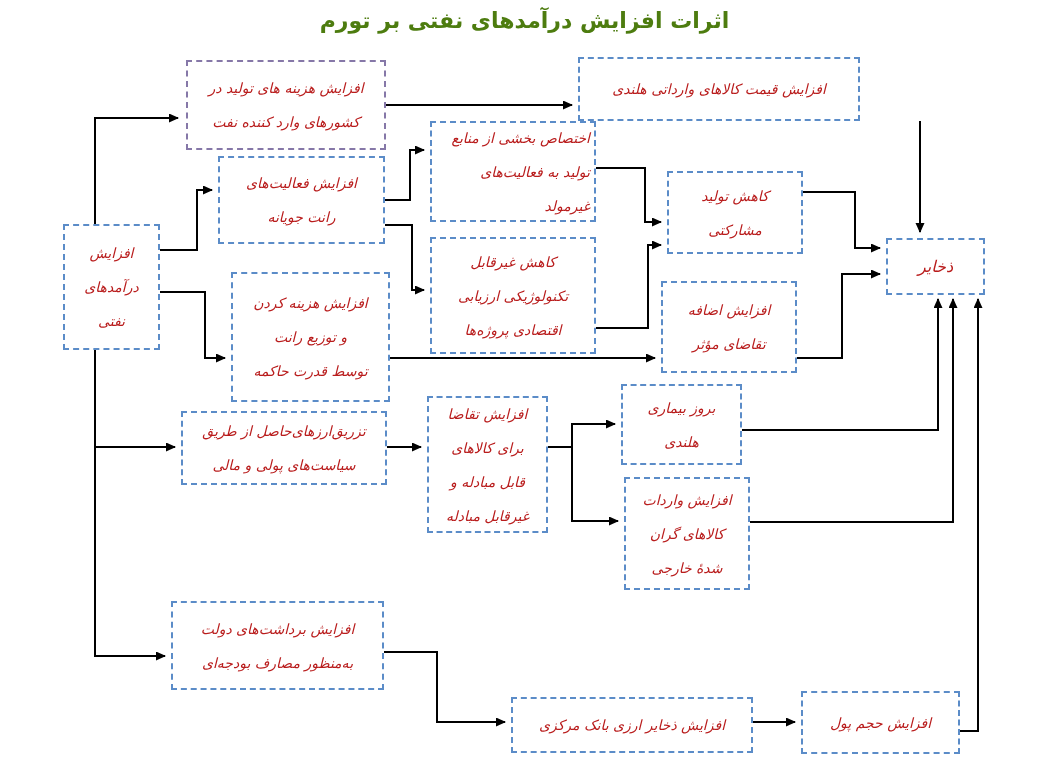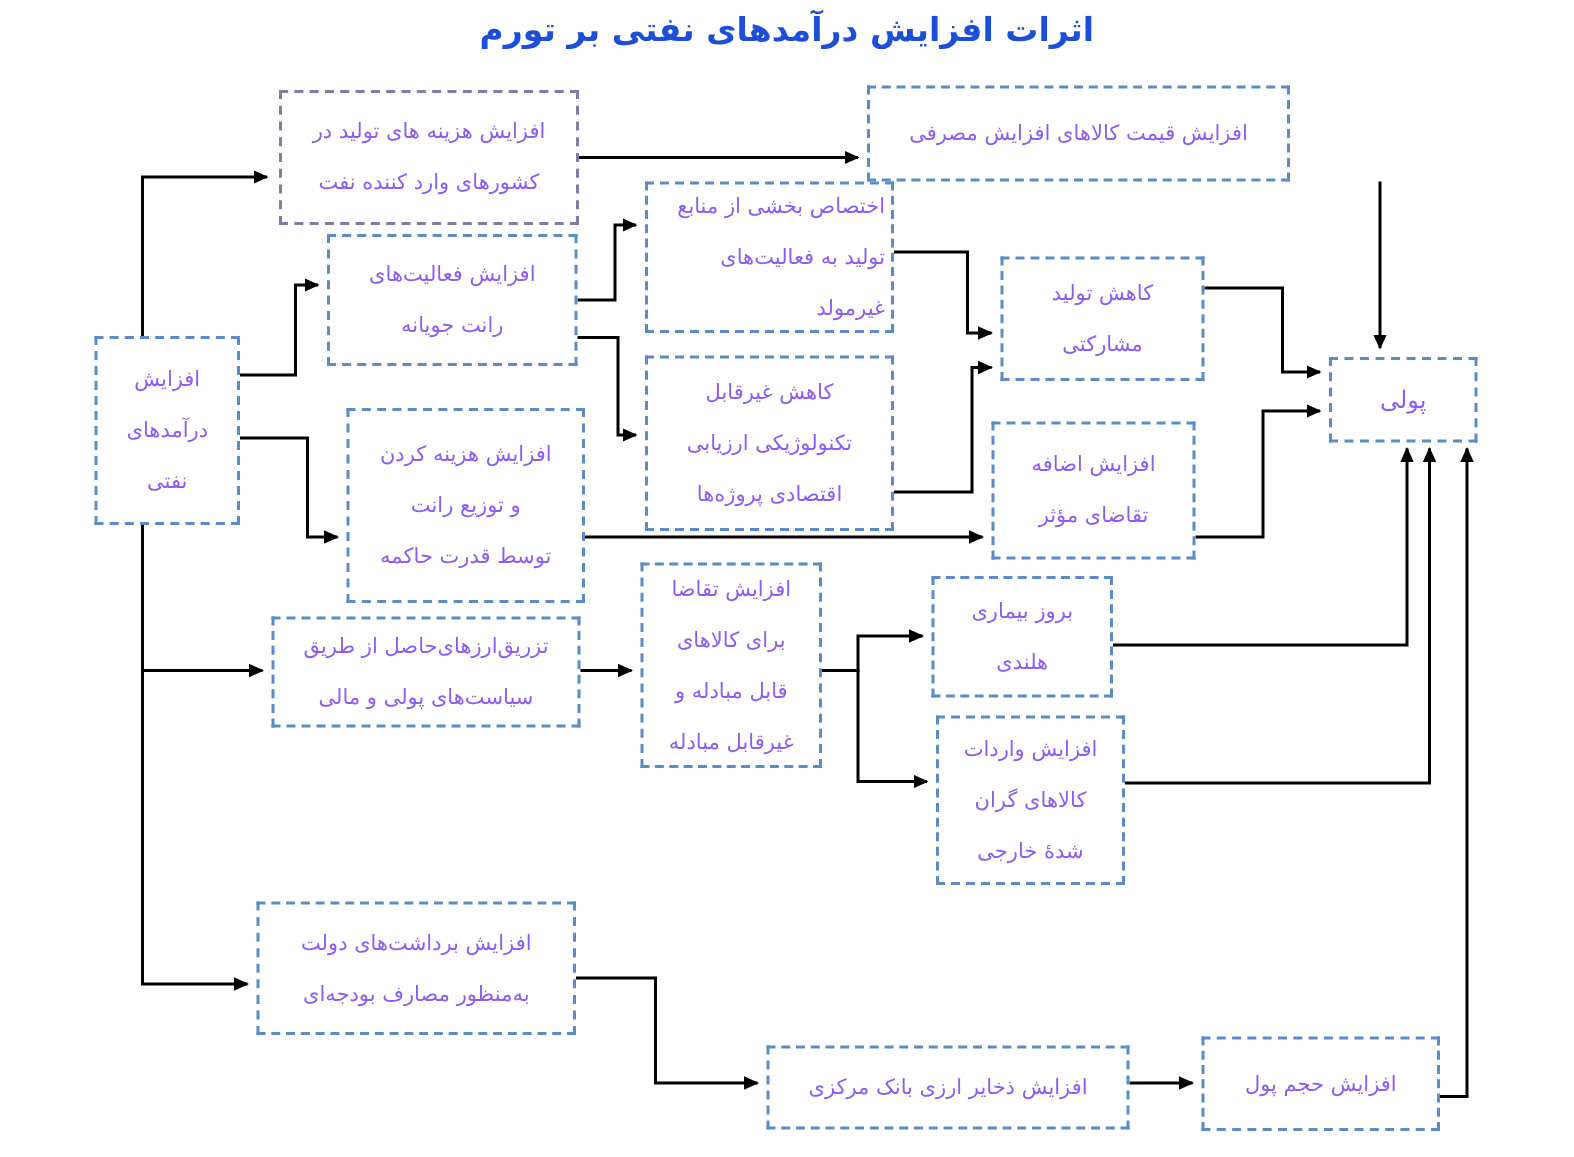--- a/index.html
+++ b/index.html
@@ -2,29 +2,29 @@
 <html lang="fa" style="--box-border: #5b8cc8; --purple-border: #8678a8; --arrow: #000000;"><head>
 <meta charset="utf-8">
 <style>
   html,body{margin:0;padding:0;background:#fff;}
   .canvas{
     position:relative;width:1049px;height:771px;background:#ffffff;
     font-family:"DejaVu Sans",sans-serif;direction:rtl;overflow:hidden;
   }
   .diagram-title{
     position:absolute;top:8px;left:0;width:100%;text-align:center;
-    font-size:22px;font-weight:bold;color:#1d4ed8;
+    font-size:22px;font-weight:bold;color:#4d7c0f;
   }
   .node{
     position:absolute;box-sizing:border-box;
     border:2px dashed var(--box-border,#5b8cc8);
     display:flex;align-items:center;justify-content:center;
     text-align:center;white-space:pre-line;
-    font-size:14px;line-height:34px;color:#8b5cf6;
-    padding:2px 4px;background:transparent;
+    font-size:14px;line-height:34px;color:#b91c1c;
+    padding:2px 4px;background:transparent;font-style:italic;
   }
   .node.alt{border-color:var(--purple-border,#8678a8);}
   .edges{position:absolute;left:0;top:0;pointer-events:none;}
   .edge{stroke:var(--arrow,#000);stroke-width:2;fill:none;}
   .ah-fill{fill:var(--arrow,#000);}
 </style>
 </head>
 <body>
 
 <div class="canvas">
@@ -61,48 +61,48 @@
     <polyline class="edge" points="960,731 978,731 978,299" marker-end="url(#ah)"></polyline>
   </svg>
 
   <div class="node" style="left:63px;top:224px;width:97px;height:126px;">افزایش
 درآمدهای
 نفتی</div>
 
   <div class="node alt" style="left:186px;top:60px;width:200px;height:90px;">افزایش هزینه های تولید در
 کشورهای وارد کننده نفت</div>
 
-  <div class="node" style="left:578px;top:57px;width:282px;height:64px;">افزایش قیمت کالاهای افزایش مصرفی</div>
+  <div class="node" style="left:578px;top:57px;width:282px;height:64px;">افزایش قیمت کالاهای وارداتی هلندی</div>
 
   <div class="node" style="left:218px;top:156px;width:167px;height:88px;">افزایش فعالیت‌های
 رانت جویانه</div>
 
   <div class="node" style="left:430px;top:121px;width:166px;height:101px;text-align:right;">اختصاص بخشی از منابع
 تولید به فعالیت‌های غیرمولد</div>
 
   <div class="node" style="left:430px;top:237px;width:166px;height:117px;">کاهش غیرقابل
 تکنولوژیکی ارزیابی
 اقتصادی پروژه‌ها</div>
 
   <div class="node" style="left:667px;top:171px;width:136px;height:83px;">کاهش تولید
 مشارکتی</div>
 
-  <div class="node" style="left:886px;top:238px;width:99px;height:57px;font-size:16px;">پولی</div>
+  <div class="node" style="left:886px;top:238px;width:99px;height:57px;font-size:16px;">ذخایر</div>
 
   <div class="node" style="left:231px;top:272px;width:159px;height:130px;">افزایش هزینه کردن
 و توزیع رانت
 توسط قدرت حاکمه</div>
 
   <div class="node" style="left:661px;top:281px;width:136px;height:92px;">افزایش اضافه
 تقاضای مؤثر</div>
 
   <div class="node" style="left:181px;top:411px;width:206px;height:74px;">تزریق‌ارزهای‌حاصل از طریق
 سیاست‌های پولی و مالی</div>
 
-  <div class="node" style="left:427px;top:375px;width:121px;height:137px;">افزایش تقاضا
+  <div class="node" style="left:427px;top:396px;width:121px;height:137px;">افزایش تقاضا
 برای کالاهای
 قابل مبادله و
 غیرقابل مبادله</div>
 
   <div class="node" style="left:621px;top:384px;width:121px;height:81px;">بروز بیماری
 هلندی</div>
 
   <div class="node" style="left:624px;top:477px;width:126px;height:113px;">افزایش واردات
 کالاهای گران
 شدهٔ خارجی</div>

